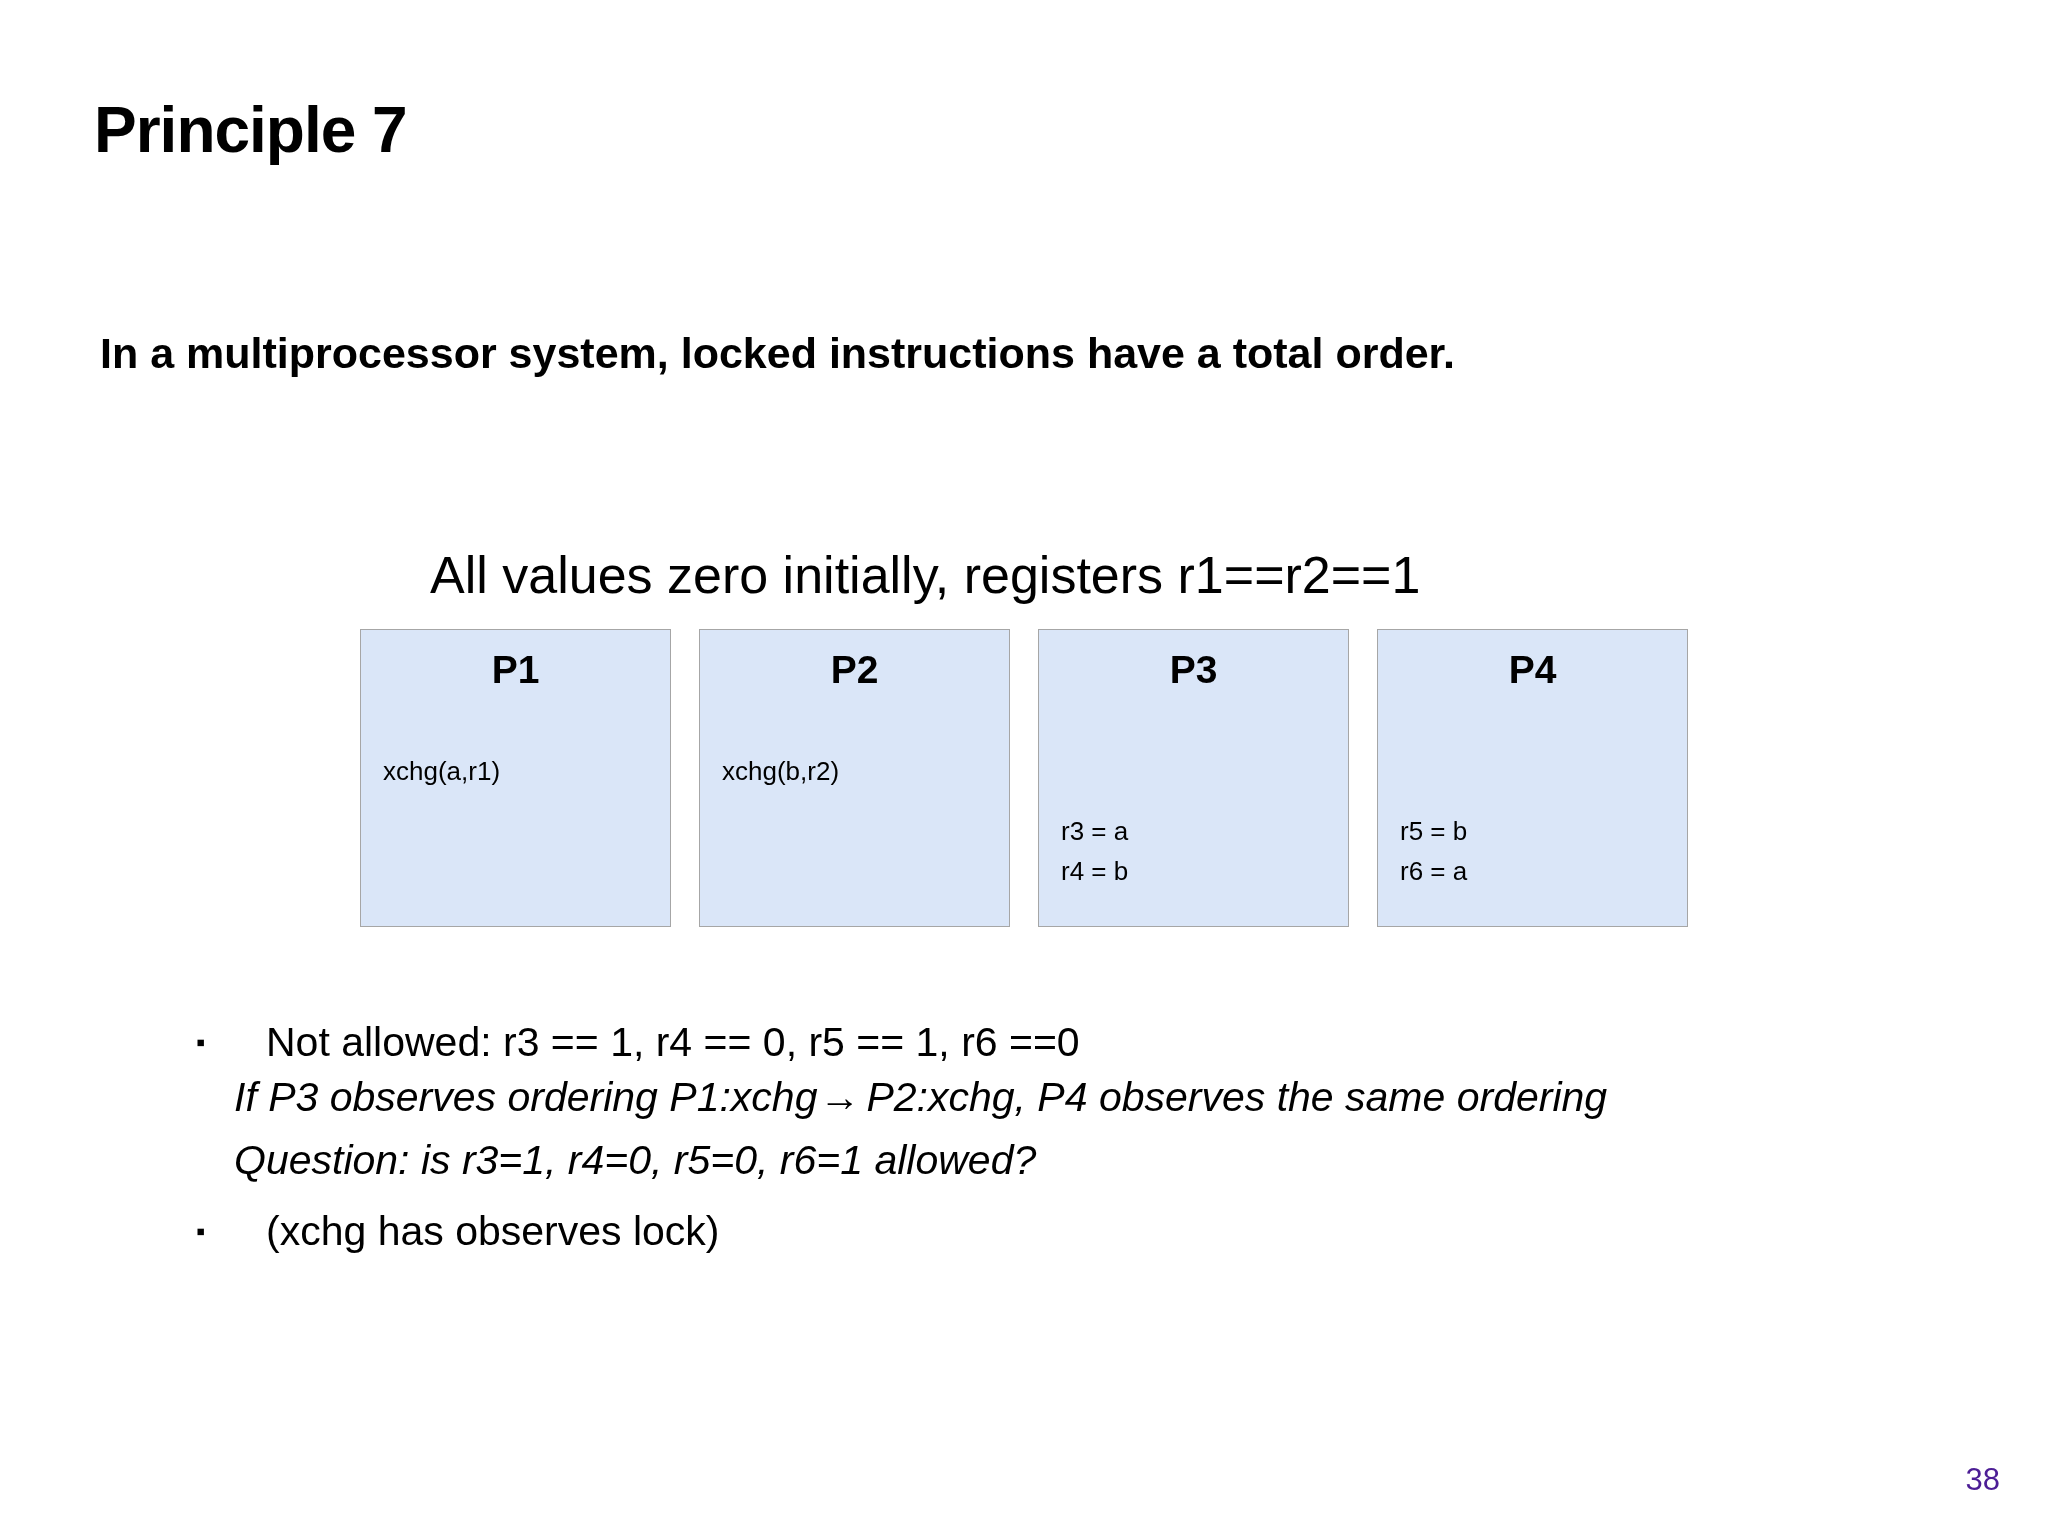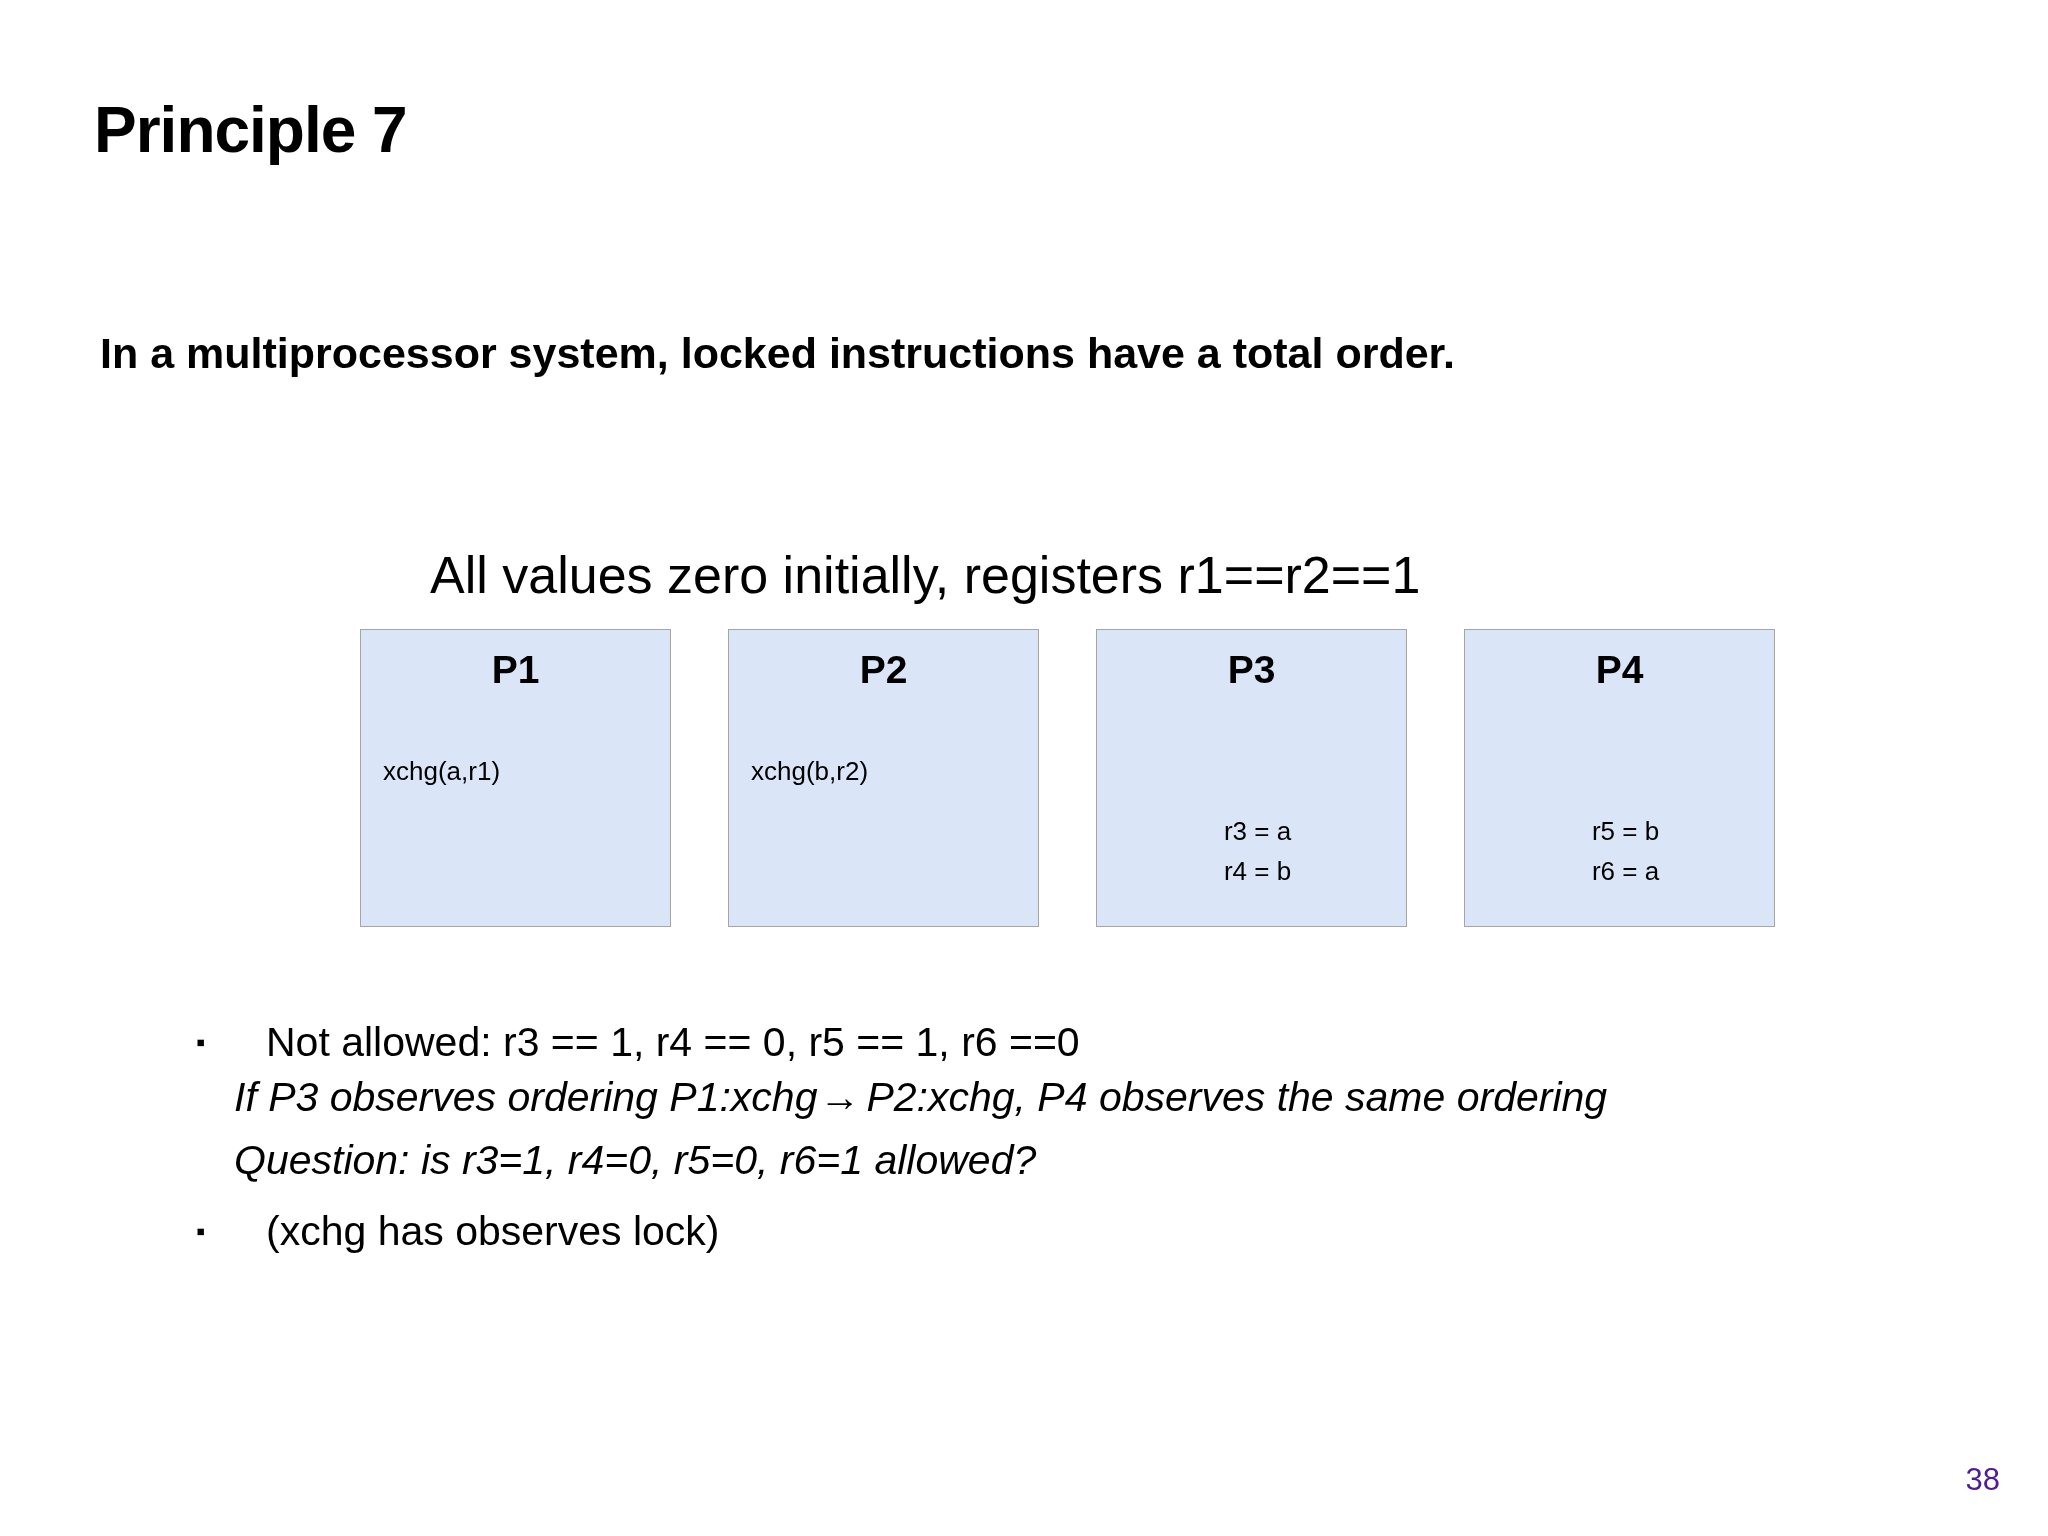--- a/index.html
+++ b/index.html
@@ -52,21 +52,21 @@
     font-weight: normal;
     white-space: nowrap;
   }
 
   
   .boxes {
     position: absolute;
     left: 360px;
     top: 629px;
     display: flex;
-    gap: 57px;
+    gap: 28px;
     text-decoration: underline;
   }
   .pbox {
     width: 311px;
     height: 298px;
     background: #dae6f8;
     border: 1px solid #a6a6a6;
     box-sizing: border-box;
     position: relative;
   }
@@ -82,21 +82,21 @@
   .pbox-body {
     position: absolute;
     left: 22px;
     right: 10px;
     font-size: 26px;
     font-weight: normal;
     line-height: 1.52;
     white-space: pre-line;
   }
   .pbox-body.pos-upper { top: 122px; }
-  .pbox-body.pos-lower { top: 182px; text-align: center; }
+  .pbox-body.pos-lower { top: 182px; }
 
   
   .notes {
     position: absolute;
     left: 196px;
     top: 1022px;
     width: 1720px;
   }
   .note-row {
     display: flex;

